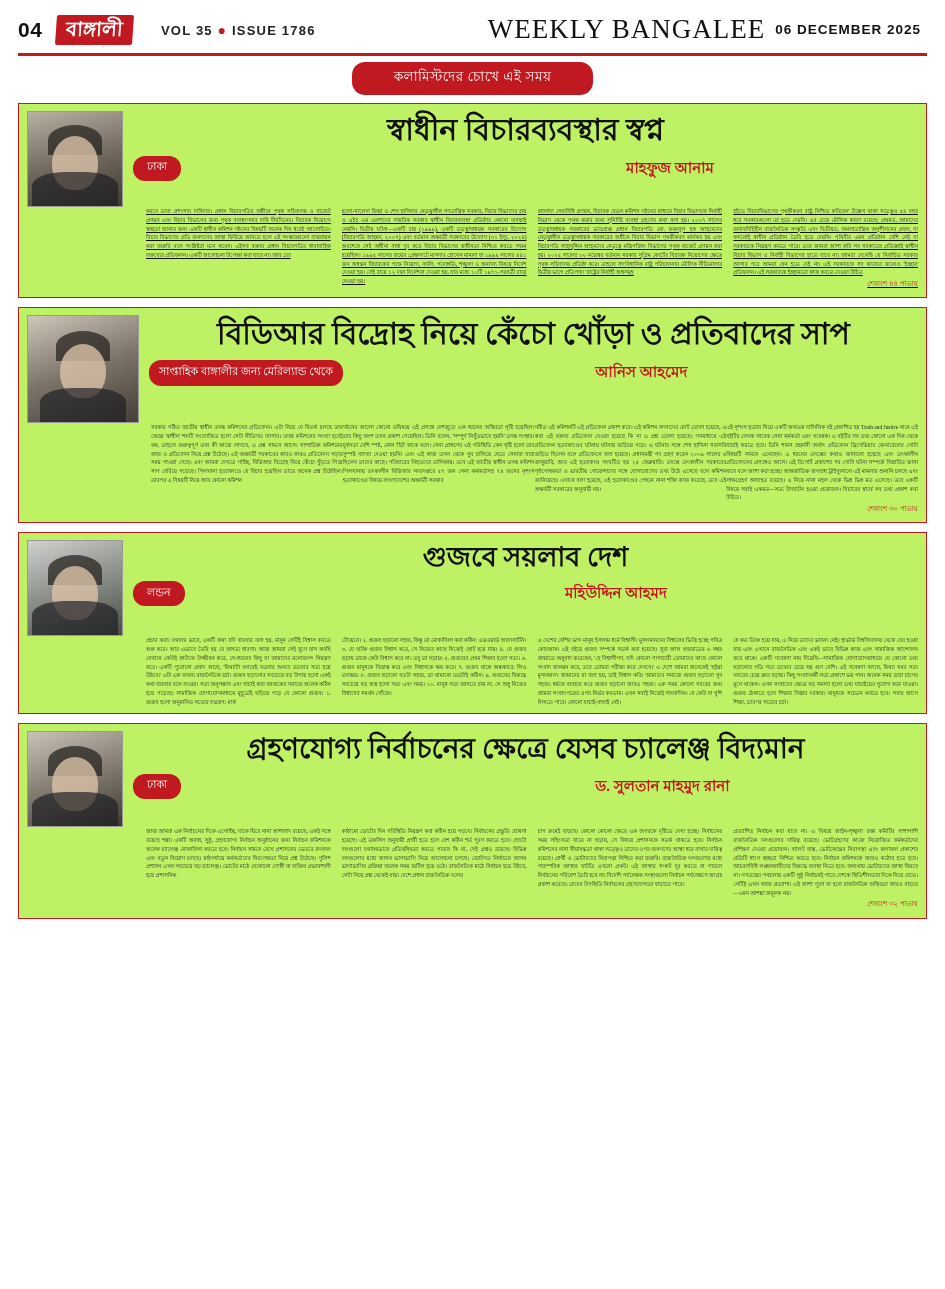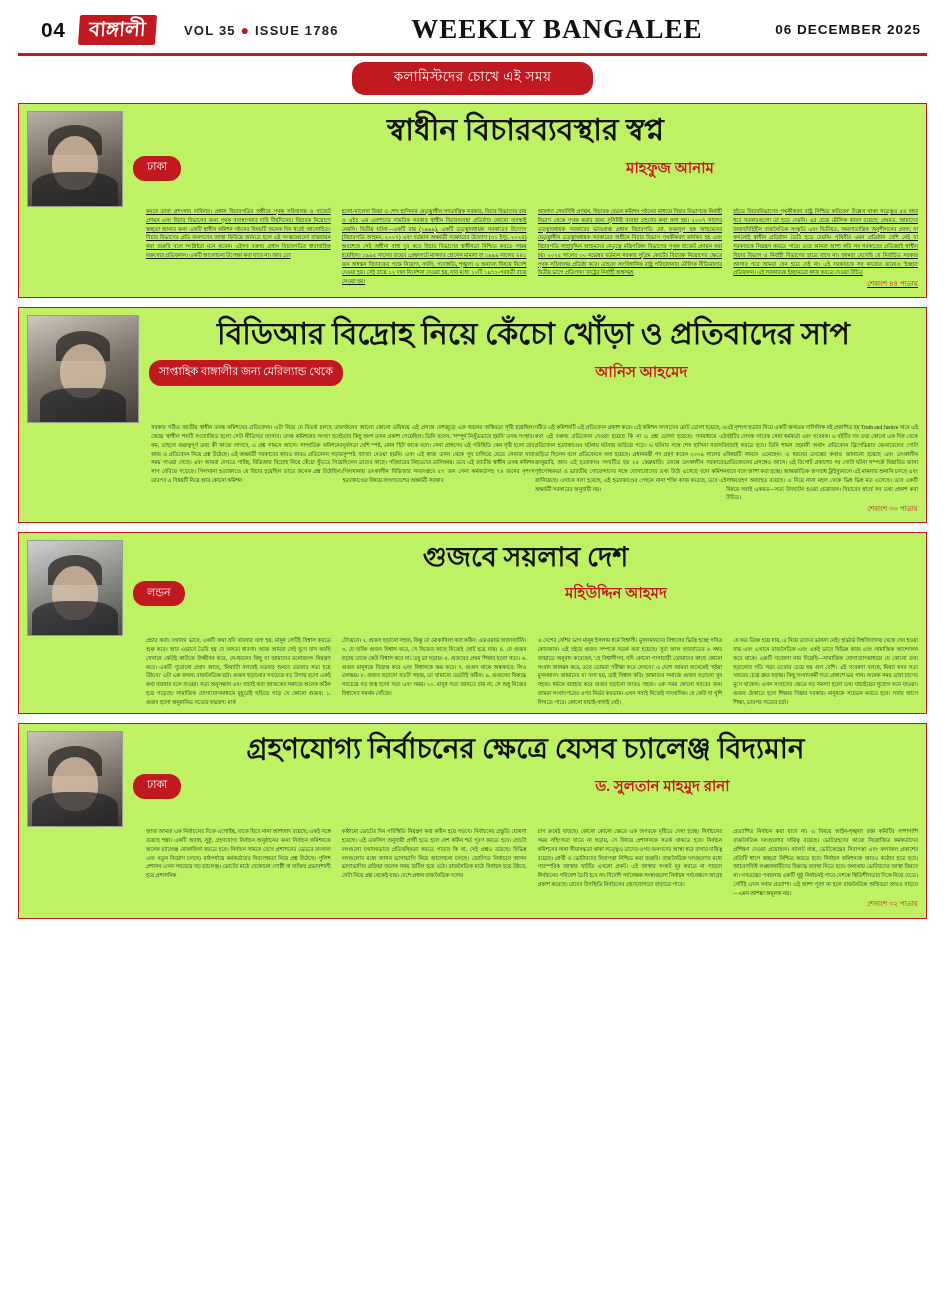--- a/index.html
+++ b/index.html
@@ -25,21 +25,20 @@
     align-items: center;
     gap: 10px;
     padding-bottom: 6px;
   }
   .page-num {
     font-size: 21px;
     font-weight: bold;
     color: #111;
     letter-spacing: 0.5px;
     padding-right: 4px;
-    margin-left: 23px;
   }
   .logo-box {
     background: #c0191f;
     color: #fff;
     padding: 4px 10px 6px 10px;
     border-radius: 2px;
     font-size: 20px;
     line-height: 1;
     font-family: "Liberation Serif", serif;
     font-weight: bold;
@@ -49,24 +48,24 @@
     font-size: 13px;
     letter-spacing: 1.2px;
     font-weight: bold;
     color: #222;
     padding-left: 18px;
     white-space: nowrap;
   }
   .vol .dot { color:#c0191f; font-size:14px; }
   .paper-title {
     flex: 1;
-    text-align: center;
+    text-align: right;
     font-family: "Liberation Serif", serif;
     font-size: 27px;
-    font-weight: bold;
+    font-weight: normal;
     letter-spacing: 1px;
   }
   .issue-date {
     font-size: 13.5px;
     letter-spacing: 1px;
     font-weight: bold;
     white-space: nowrap;
     padding-right: 6px;
   }
   .rule-red {

